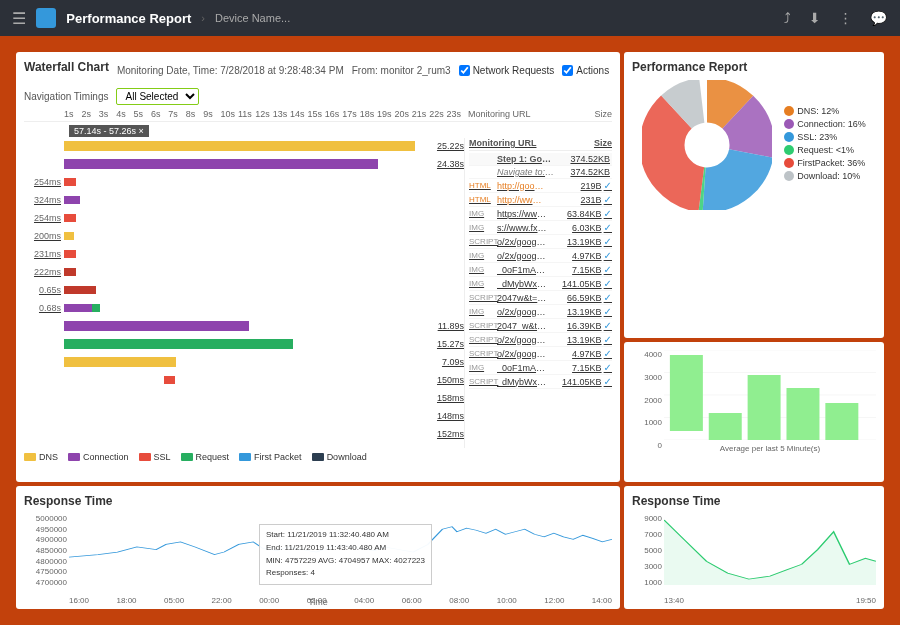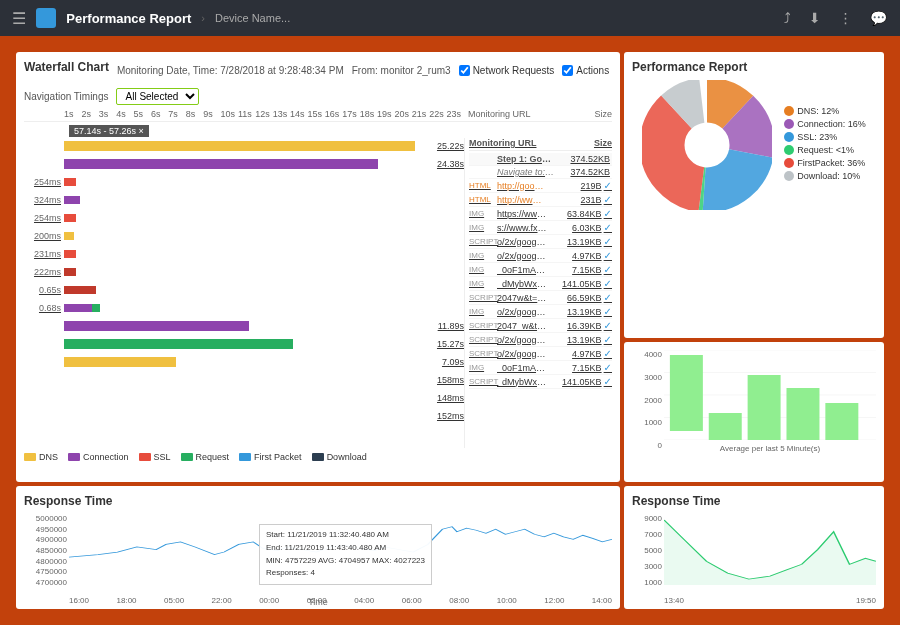--- a/index.html
+++ b/index.html
@@ -337,20 +337,27 @@
         </div>
 
         <div class="waterfall-bar-row">
           <div class="bar-label"></div>
           <div class="bar-track" style="position:relative;flex:1;height:10px;">
             <div style="position:absolute;left:0;width:30%;height:100%;background:#f0c040;"></div>
           </div>
           <span style="font-size:9px;color:#333;padding-left:4px;">7.09s</span>
         </div>
 
+        <div class="waterfall-bar-row">
+          <div class="bar-label"></div>
+          <div class="bar-track" style="position:relative;flex:1;height:8px;">
+            <div style="position:absolute;left:27%;width:3%;height:100%;background:#e74c3c;"></div>
+          </div>
+          <span style="font-size:9px;color:#333;padding-left:4px;">150ms</span>
+        </div>
 
         <div class="waterfall-bar-row">
           <div class="bar-label"></div>
           <div class="bar-track"></div>
           <span style="font-size:9px;color:#333;padding-left:4px;">158ms</span>
         </div>
 
         <div class="waterfall-bar-row">
           <div class="bar-label"></div>
           <div class="bar-track"></div>

